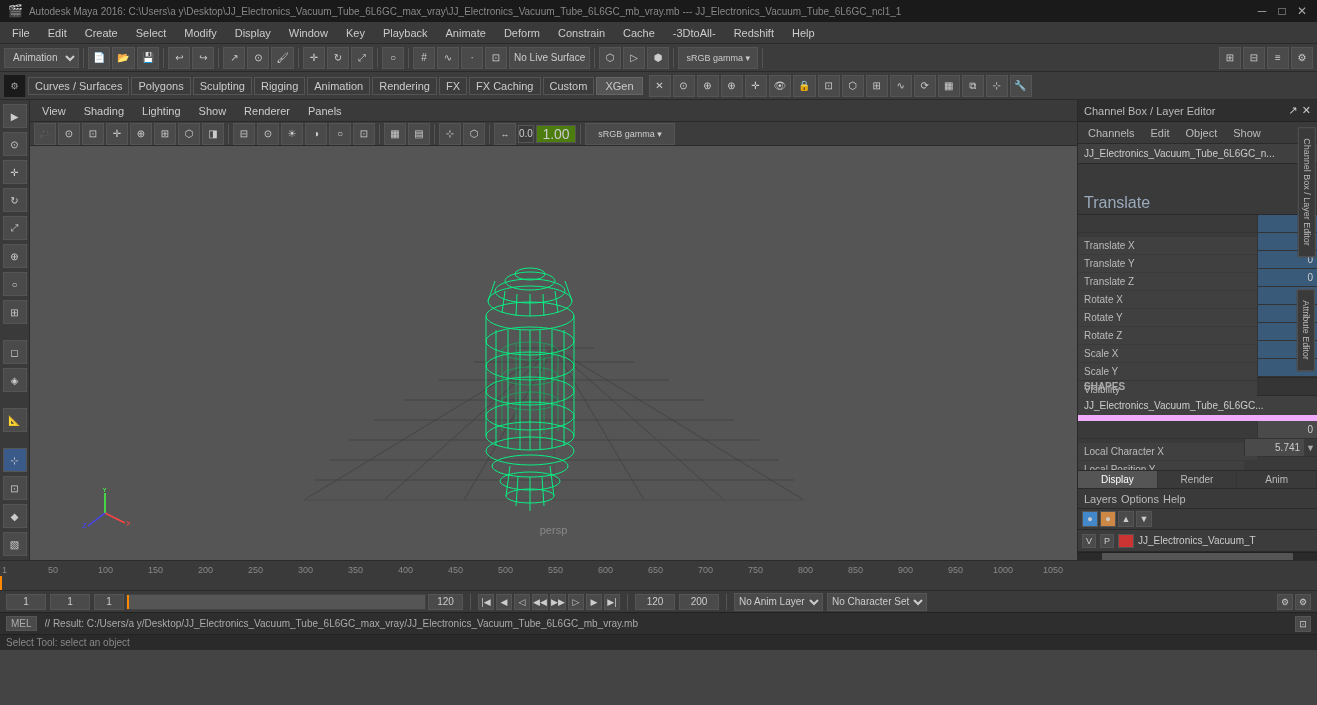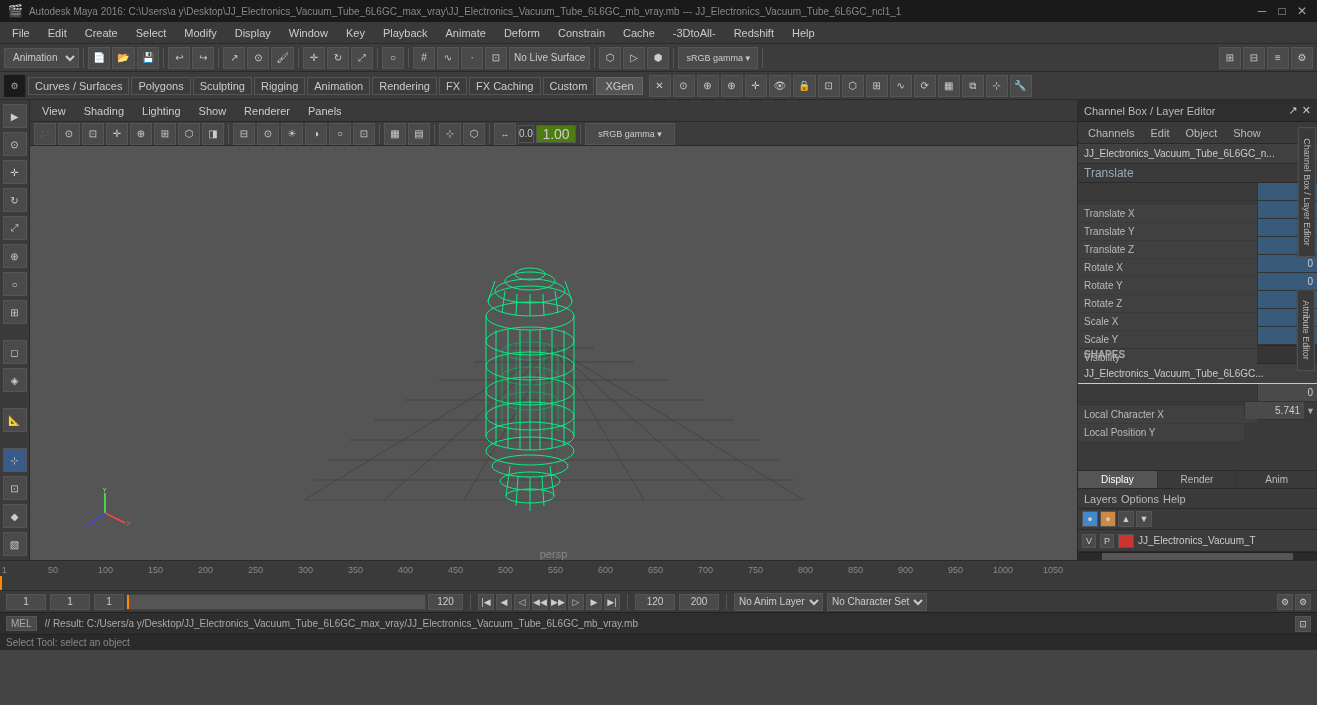--- a/index.html
+++ b/index.html
@@ -55,21 +55,21 @@
     
     #viewport-toolbar { height: 24px; background: #3c3c3c; display: flex; align-items: center; padding: 0 4px; gap: 2px; border-bottom: 1px solid #2a2a2a; }
 
     
     #viewport { flex: 1; background: #555; position: relative; overflow: hidden; }
 
     
     #grid-canvas { position: absolute; bottom: 60px; left: 50%; transform: translateX(-50%); }
 
     
-    #persp-label { position: absolute; bottom: 0; left: 50%; transform: translateX(-50%); color: #888; font-size: 11px; }
+    #persp-label { position: absolute; bottom: 24px; left: 50%; transform: translateX(-50%); color: #888; font-size: 11px; }
 
     
     #axis-indicator { position: absolute; bottom: 20px; left: 50px; }
 
     
     #right-panel { width: 240px; background: #3a3a3a; border-left: 1px solid #2a2a2a; display: flex; flex-direction: column; }
 
     
     #cb-header { height: 22px; background: #2e2e2e; display: flex; align-items: center; justify-content: space-between; padding: 0 6px; border-bottom: 1px solid #222; }
     #cb-title { font-size: 11px; color: #bbb; }
@@ -85,21 +85,21 @@
     #channels { flex: 1; overflow-y: auto; }
     .channel-row { display: flex; height: 18px; align-items: center; border-bottom: 1px solid #333; }
     .channel-name { flex: 1; padding: 0 6px; color: #bbb; font-size: 10px; background: #404040; height: 100%; display: flex; align-items: center; margin-top: 44px; }
     .channel-val { width: 60px; padding: 0 4px; color: #ccc; font-size: 10px; background: #4a4a4a; height: 100%; display: flex; align-items: center; justify-content: flex-end; border-left: 1px solid #333; }
     .channel-highlighted { background: #3a5a7a; }
 
     
     .section-header { padding: 3px 6px; background: #353535; color: #aaa; font-size: 10px; font-weight: bold; border-top: 1px solid #2a2a2a; border-bottom: 1px solid #2a2a2a; }
 
     
-    #shape-name { padding: 4px 6px; background: #404040; border-bottom: 1px solid #f0abfc; font-size: 10px; color: #ccc; white-space: nowrap; overflow: hidden; text-overflow: ellipsis; }
+    #shape-name { padding: 4px 6px; background: #404040; border-bottom: 6px solid #f0abfc; font-size: 10px; color: #ccc; white-space: nowrap; overflow: hidden; text-overflow: ellipsis; }
 
     
     #display-tabs { display: flex; background: #3a3a3a; border-top: 1px solid #2a2a2a; border-bottom: 1px solid #2a2a2a; }
     .display-tab { flex: 1; padding: 3px 4px; text-align: center; cursor: pointer; font-size: 10px; color: #bbb; border-right: 1px solid #333; }
     .display-tab.active { background: #555; color: #fff; }
 
     
     #layer-header { height: 20px; display: flex; align-items: center; padding: 0 6px; gap: 4px; background: #3a3a3a; border-bottom: 1px solid #2a2a2a; }
     .layer-menu-item { font-size: 11px; color: #bbb; cursor: pointer; }
     #layer-buttons { display: flex; gap: 2px; padding: 2px 4px; background: #3a3a3a; border-bottom: 1px solid #2a2a2a; }
@@ -441,21 +441,21 @@
 
     <div id="cb-menu">
       <span class="cb-menu-item">Channels</span>
       <span class="cb-menu-item">Edit</span>
       <span class="cb-menu-item">Object</span>
       <span class="cb-menu-item">Show</span>
     </div>
 
     <div id="obj-name">JJ_Electronics_Vacuum_Tube_6L6GC_n...</div>
 
-    <div style="padding: 2px 6px; background:#3a3a3a; color:#9ab; font-size:12px; border-bottom:1px solid #2a2a2a;">Translate</div>
+    <div style="padding: 2px 6px; background:#3a3a3a; color:#9ab; font-size:16px; border-bottom:1px solid #2a2a2a;margin-top:28px;">Translate</div>
 
     <div id="channels">
       <div class="channel-row">
         <span class="channel-name">Translate X</span>
         <span class="channel-val channel-highlighted">0</span>
       </div>
       <div class="channel-row">
         <span class="channel-name">Translate Y</span>
         <span class="channel-val channel-highlighted">0</span>
       </div>

